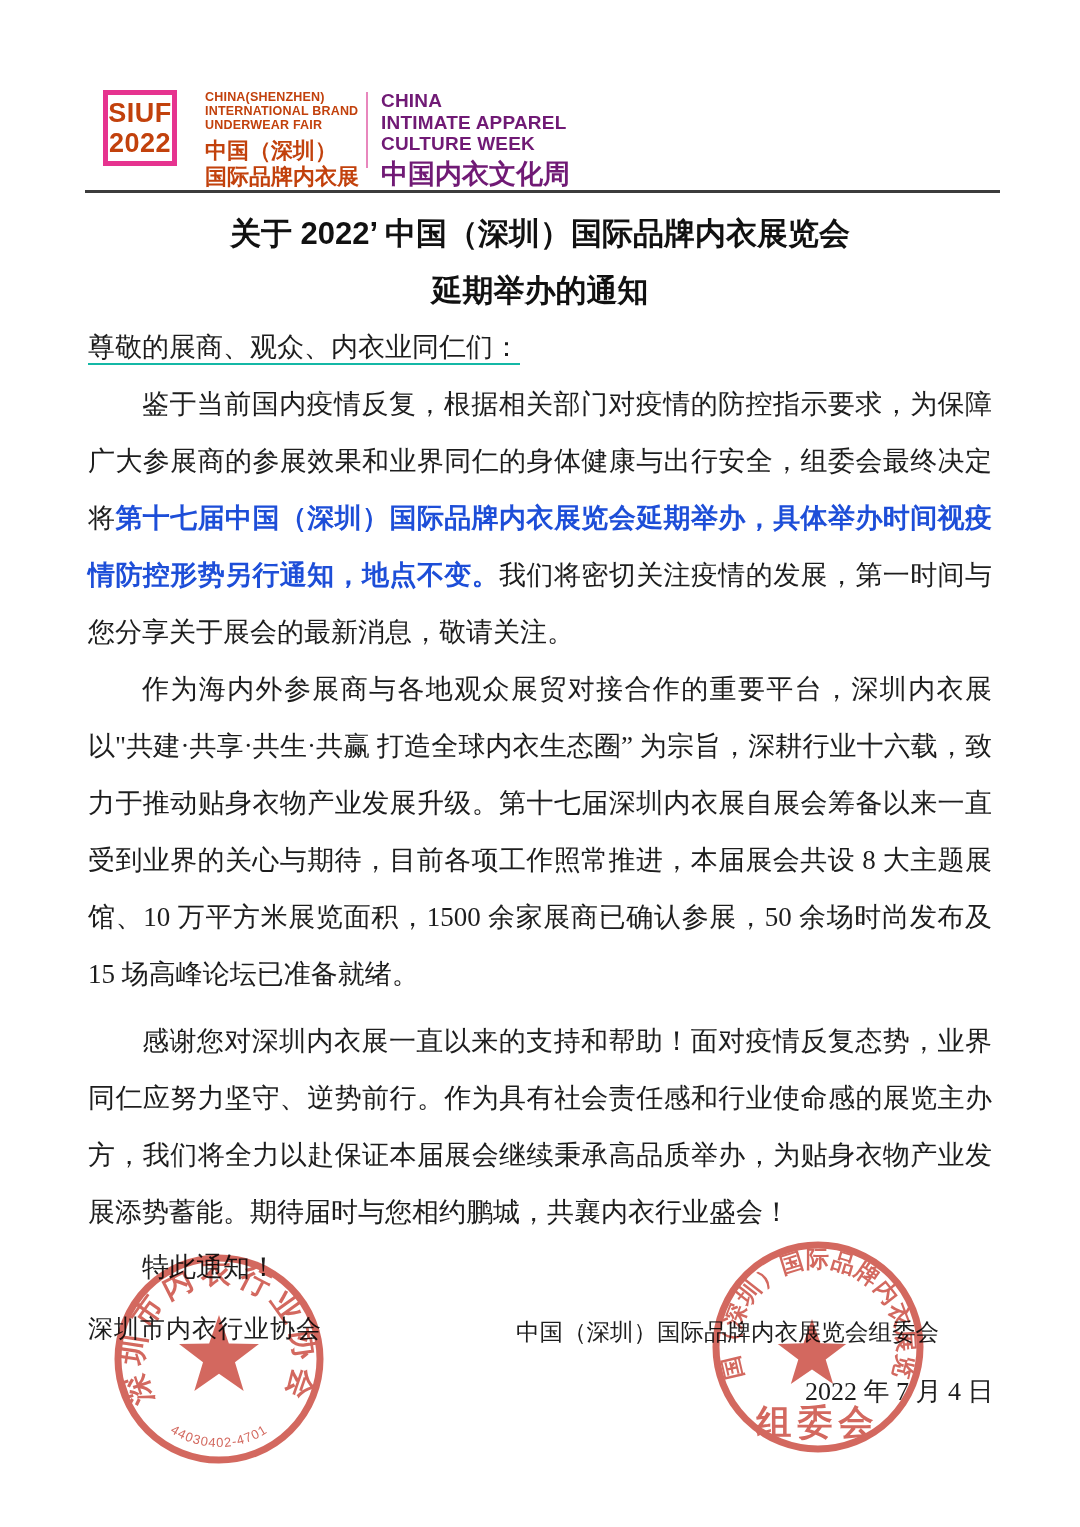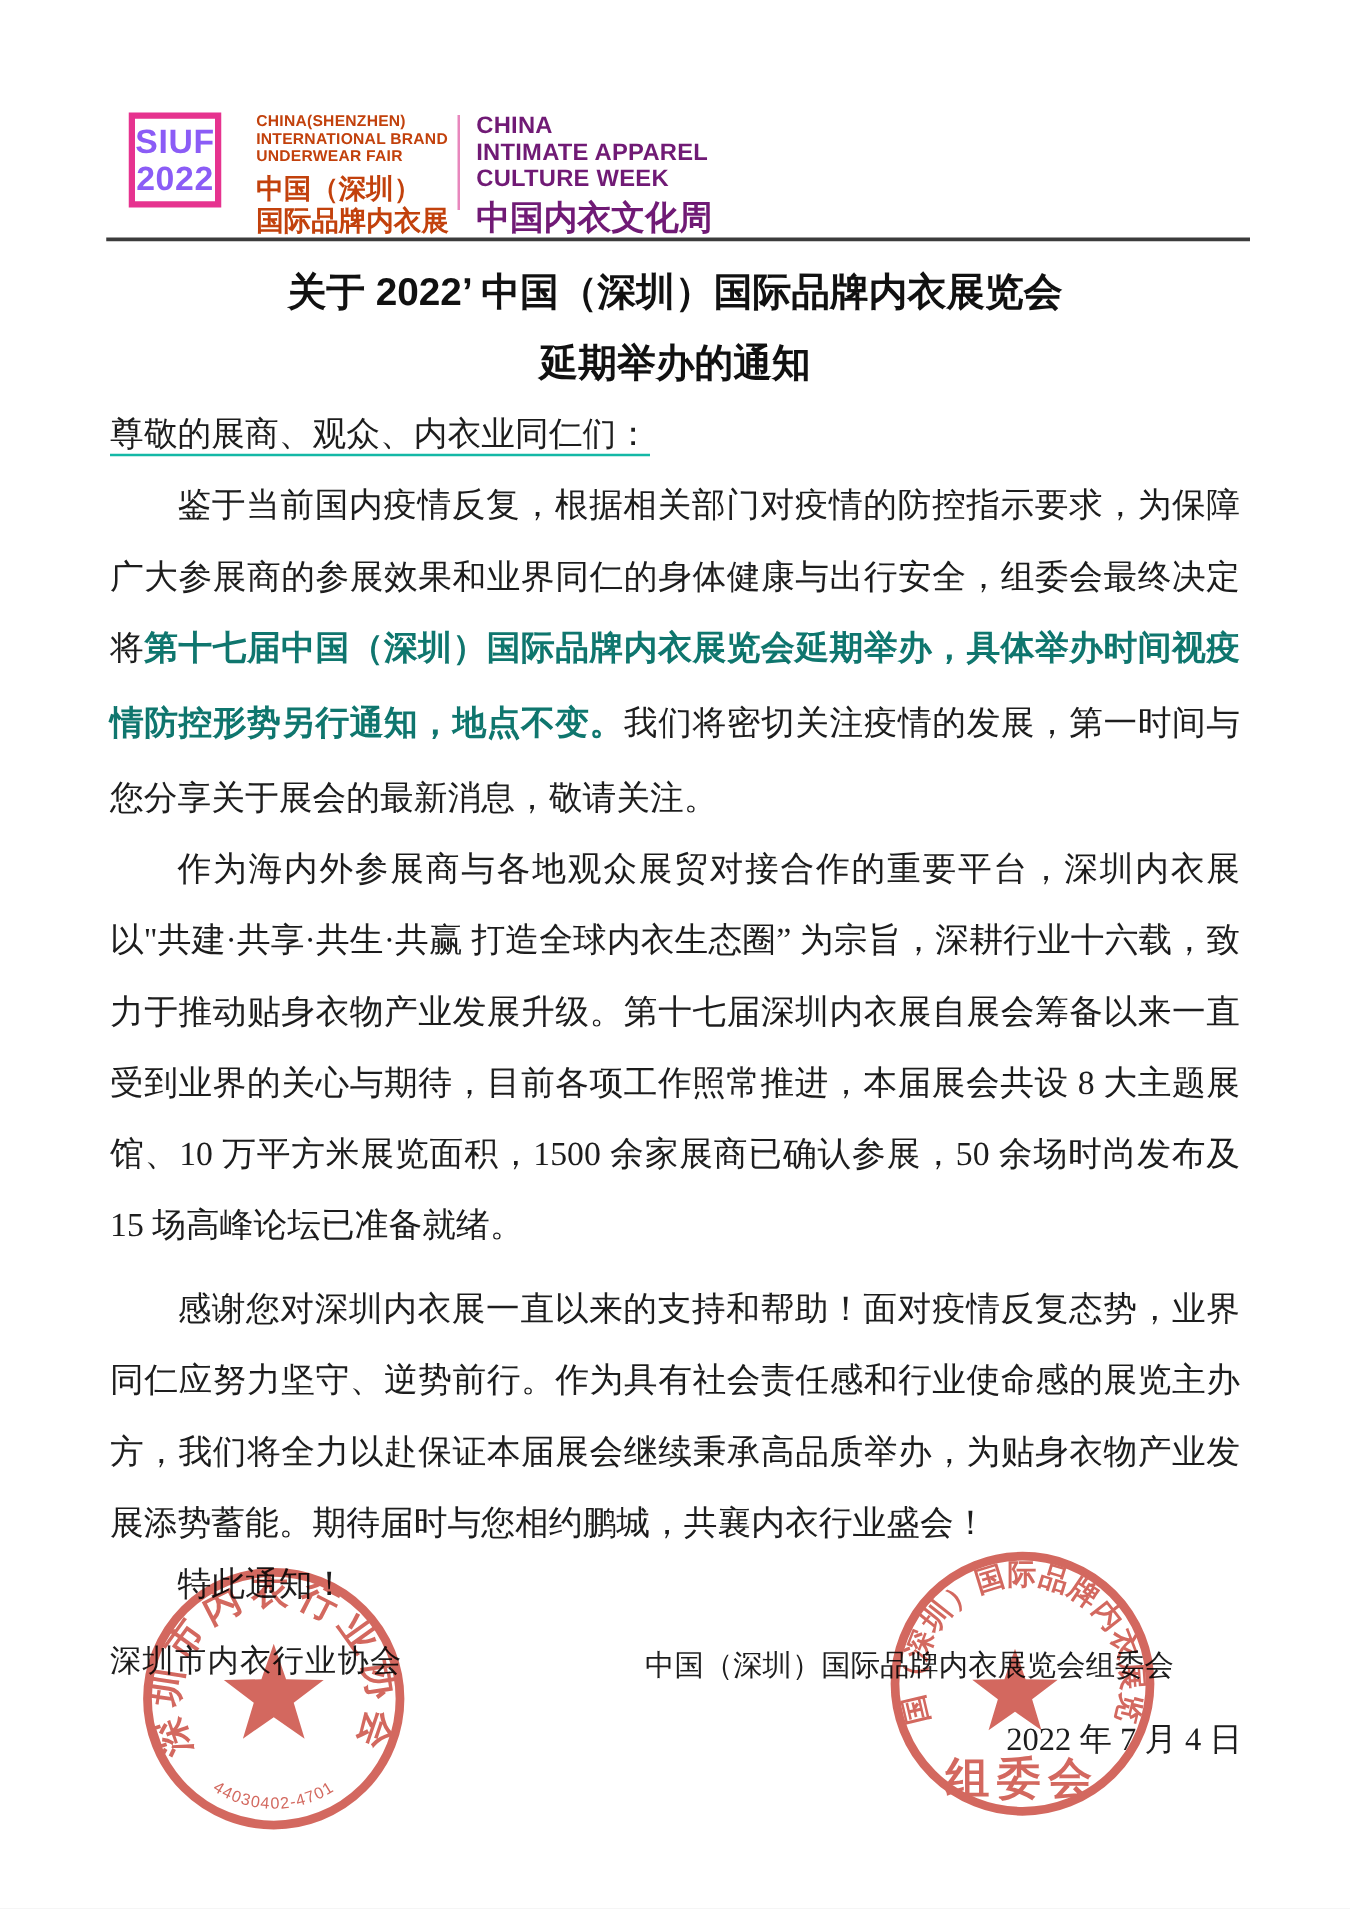--- a/index.html
+++ b/index.html
@@ -4,21 +4,21 @@
 <style>
   html,body{margin:0;padding:0;background:#e9e9e9;}
   .page{
     position:relative;width:1080px;height:1527px;background:#ffffff;
     margin:0 auto;overflow:hidden;
     font-family:"Liberation Serif","DejaVu Serif",serif;color:#1d1d1d;
   }
   
   .siuf-box{
     position:absolute;left:103px;top:90px;width:64px;height:66px;
-    border:5px solid #e6338f;color:#8b5cf6;text-align:center;
+    border:5px solid #e6338f;color:#c2410c;text-align:center;
     font-family:"Liberation Sans","DejaVu Sans",sans-serif;font-weight:bold;
     display:flex;flex-direction:column;justify-content:center;
   }
   .siuf-box .l1{font-size:27px;line-height:30px;letter-spacing:.5px;}
   .siuf-box .l2{font-size:27px;line-height:30px;letter-spacing:.5px;}
   .logo-mid{
     position:absolute;left:205px;top:90px;color:#c2410c;
     font-family:"Liberation Sans","DejaVu Sans",sans-serif;font-weight:bold;
   }
   .logo-mid .en{font-size:12.5px;line-height:14px;letter-spacing:.2px;}
@@ -43,21 +43,21 @@
   .doc-title{
     font-family:"Liberation Sans","DejaVu Sans",sans-serif;
     font-weight:bold;font-size:31px;line-height:57px;text-align:center;
     margin:0;color:#111;
   }
   .salutation{font-size:27px;line-height:57px;margin:0;}
   .salutation span{border-bottom:2px solid #14b8a6;padding-bottom:1px;}
   .para{
     font-size:27px;line-height:57px;text-align:justify;text-indent:2em;margin:0;
   }
-  .para b{font-weight:bold;color:#0f766e;font-family:Liberation Mono, monospace;}
+  .para b{font-weight:bold;color:#1d4ed8;}
   .p3{margin-top:10px;}
   
   .notice-line{position:absolute;left:142px;top:1249px;font-size:27px;}
   .org-left{position:absolute;left:88px;top:1312px;font-size:25px;letter-spacing:1px;}
   .org-right{position:absolute;left:516px;top:1316px;font-size:23.5px;}
   .sign-date{position:absolute;left:805px;top:1374px;font-size:26px;font-family:Liberation Serif, serif;}
   
   .stamp{position:absolute;mix-blend-mode:multiply;opacity:.82;pointer-events:none;}
   .stamp-left{left:111px;top:1251px;}
   .stamp-right{left:709px;top:1238px;}

